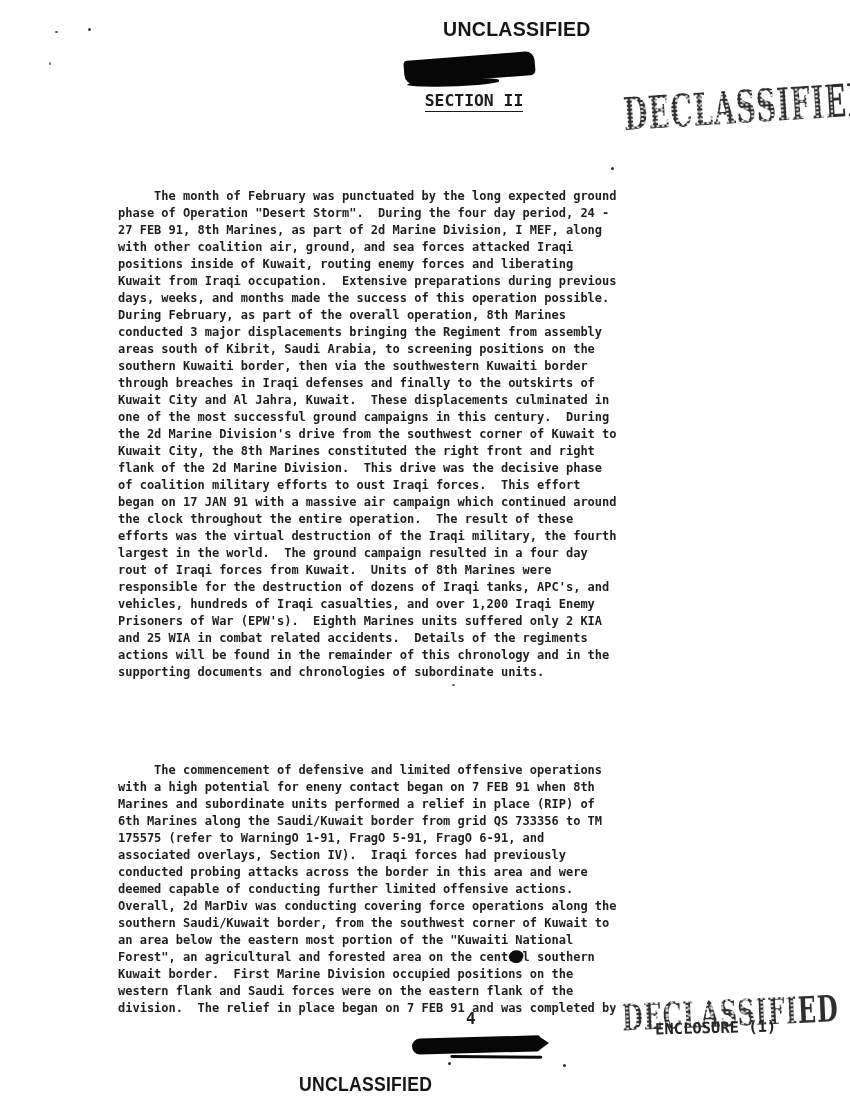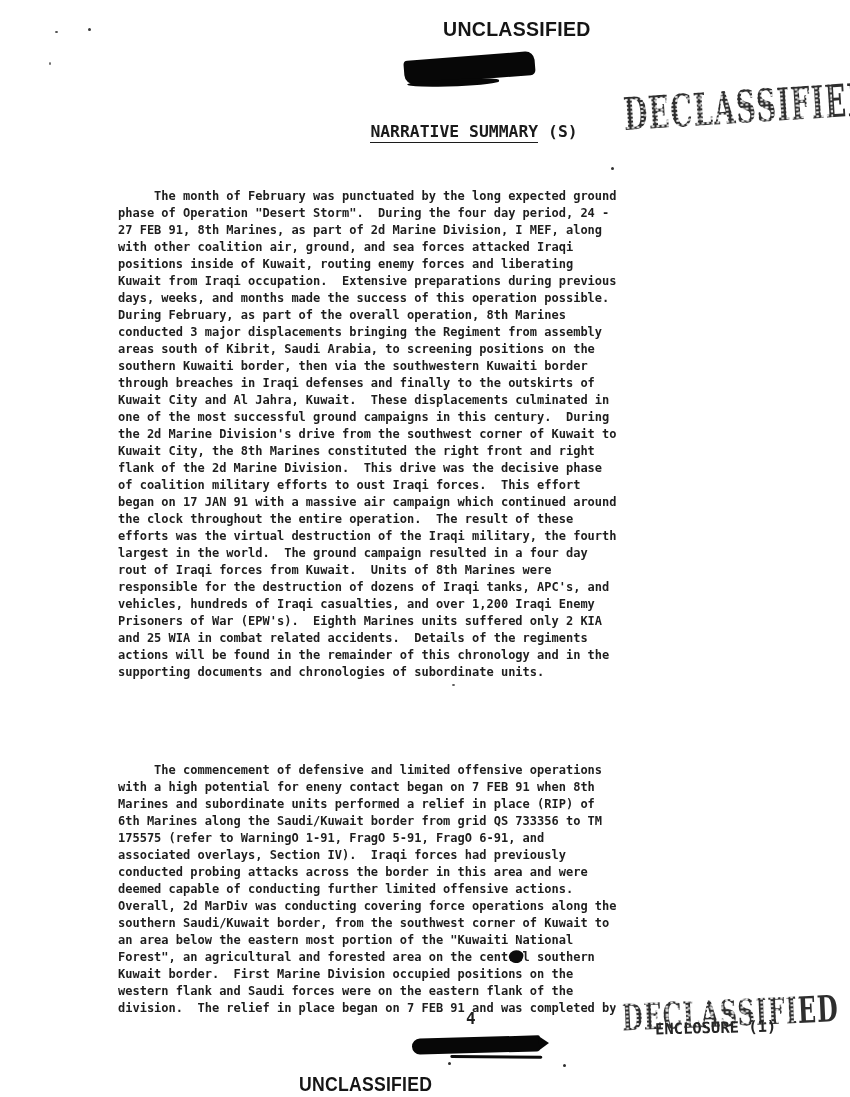--- a/index.html
+++ b/index.html
@@ -125,22 +125,22 @@
 <div class="page">
 
   <div class="classification top">UNCLASSIFIED</div>
 
   <span class="redacted-frag">C.F</span>
   <div class="redaction-bar redaction-top"></div>
 
   <div class="stamp stamp-top">DECLASSIFIED</div>
   <div class="stamp-noise noise-top"></div>
 
-
-  <div class="heading h-narrative"><span class="u">NARRATIVE SUMMARY</span><span> (S)</span></div>
+  <div class="heading h-section"><span class="u">SECTION II</span></div>
+
 
 
   <pre class="body-text p-overview">     The month of February was punctuated by the long expected ground
 phase of Operation "Desert Storm".  During the four day period, 24 -
 27 FEB 91, 8th Marines, as part of 2d Marine Division, I MEF, along
 with other coalition air, ground, and sea forces attacked Iraqi
 positions inside of Kuwait, routing enemy forces and liberating
 Kuwait from Iraqi occupation.  Extensive preparations during previous
 days, weeks, and months made the success of this operation possible.
 During February, as part of the overall operation, 8th Marines

